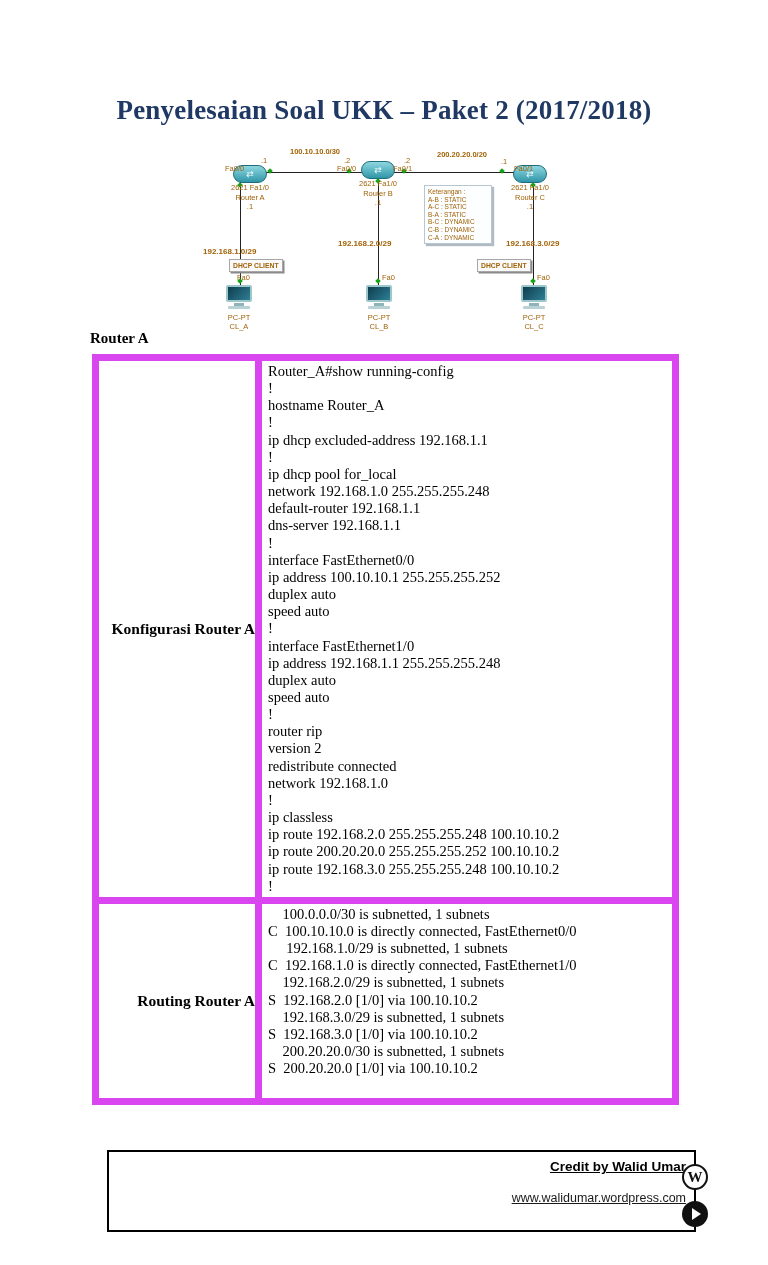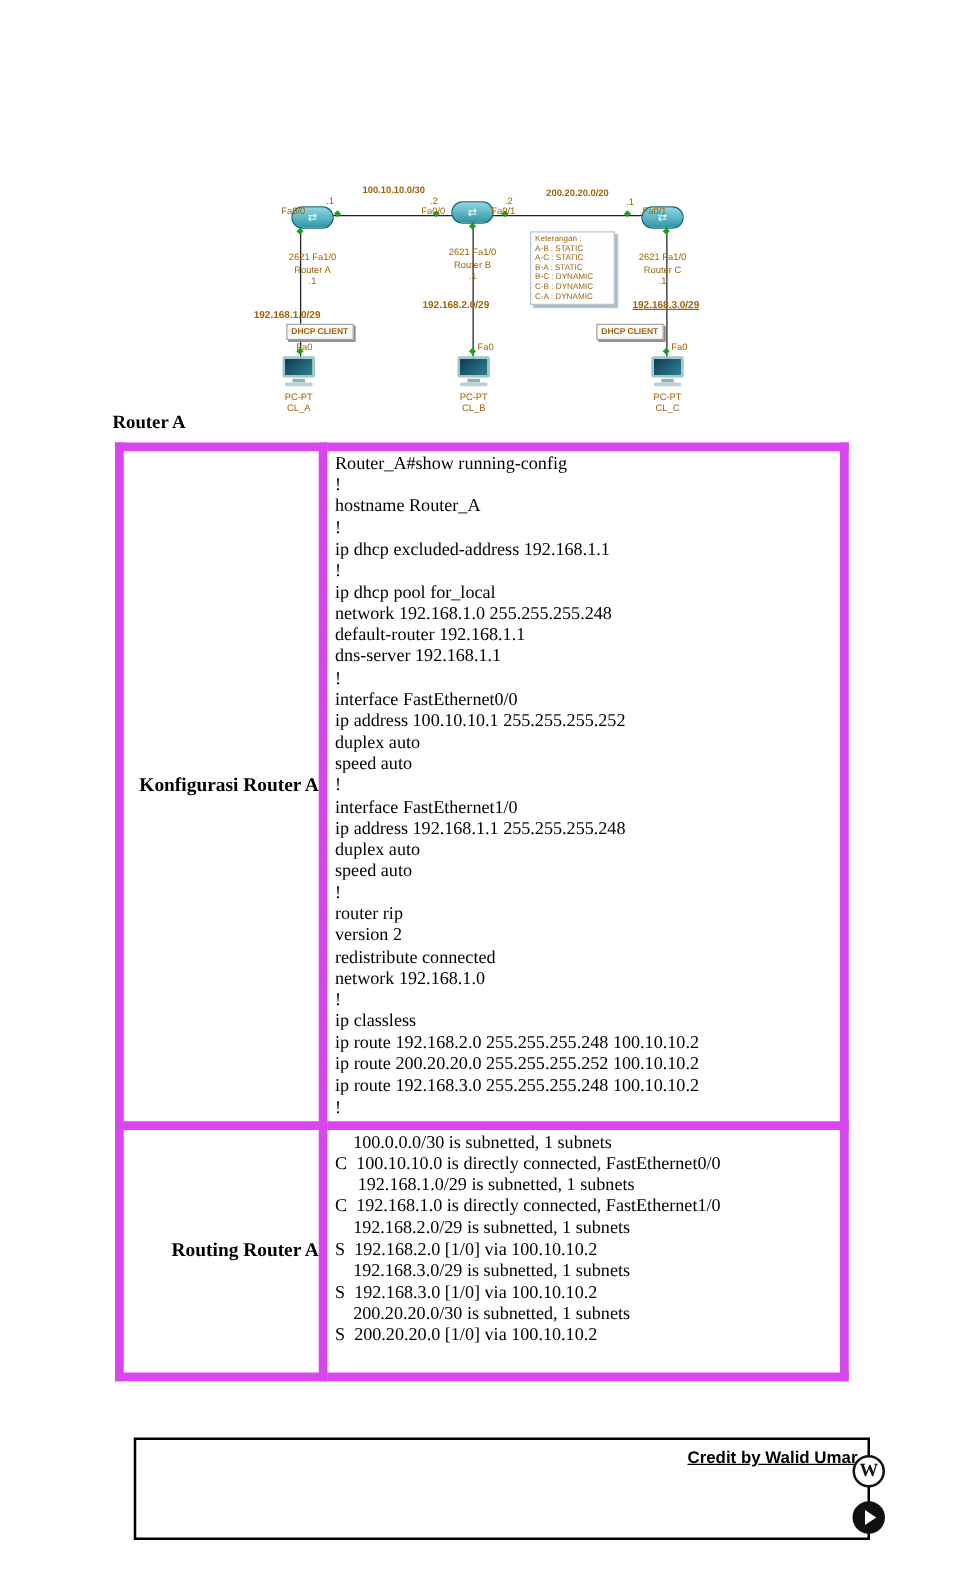--- a/index.html
+++ b/index.html
@@ -34,30 +34,30 @@
   .p-a-top  { left:30px;  top:19px; z-index:4; }
   .ip-a-wan { left:66px;  top:11px; }
   .ip-b-l   { left:149px; top:11px; }
   .p-b-left { left:142px; top:19px; z-index:4; }
   .p-b-right{ left:198px; top:19px; z-index:4; }
   .ip-b-r   { left:209px; top:11px; }
   .ip-c-wan { left:306px; top:12px; }
   .p-c-top  { left:319px; top:19px; z-index:4; }
 
   .devlabel { position:absolute; width:64px; text-align:center; font-size:7.5px;
-              line-height:9.5px; z-index:3;margin-top:18px; }
+              line-height:9.5px; z-index:3; }
   .d-a { left:23px; top:38px; } .d-b { left:151px; top:34px; } .d-c { left:303px; top:38px; }
 
   .legend { position:absolute; left:229px; top:40px; width:68px; padding:2px 3px;
             background:#fdfeff; border:1px solid #b8c6cf; box-shadow:2px 2px 1px rgba(110,130,145,.55);
             font-size:6.5px; line-height:7.6px; z-index:3; }
   .legend .lg-items { white-space:pre-line; }
 
   .lan { position:absolute; font-size:8px; font-weight:600; }
-  .lan-a { left:8px;   top:102px; } .lan-b { left:143px; top:94px; } .lan-c { left:311px; top:94px;text-decoration:underline; }
+  .lan-a { left:8px;   top:102px; } .lan-b { left:143px; top:94px; } .lan-c { left:311px; top:94px; }
 
   .dhcp { position:absolute; font-size:6.8px; font-weight:bold; padding:2px 3px;
           background:#fafafa; border:1px solid #a6a6a6; box-shadow:1.5px 1.5px 0 #8a8a8a; z-index:3; }
   .dhcp-l { left:34px; top:114px; } .dhcp-r { left:282px; top:114px; }
 
   .fa0 { position:absolute; font-size:7.5px; }
   .fa0-a { left:42px; top:128px; } .fa0-b { left:187px; top:128px; } .fa0-c { left:342px; top:128px; }
 
   .pc { position:absolute; width:28px; height:25px; z-index:2; }
   .pc .screen { width:26px; height:17px; margin:0 auto; border:2px solid #9ec7cc; border-radius:2px;
@@ -99,20 +99,21 @@
   .yt-badge { left:682px; top:1201px; background:#111; }
   .yt-badge::after { content:""; position:absolute; left:10px; top:7px;
                      border-left:9px solid #fff; border-top:6px solid transparent;
                      border-bottom:6px solid transparent; }
 </style>
 </head>
 <body>
 
 <div class="page">
 
+  <h1 class="title">Penyelesaian Soal UKK – Paket 2 (2017/2018)</h1>
 
   <div class="topo">
 
     <div class="hline"></div>
     <div class="vline v-a"></div>
     <div class="vline v-b"></div>
     <div class="vline v-c"></div>
 
     <div class="dot" style="left:73px;top:24px"></div>
     <div class="dot" style="left:152px;top:24px"></div>
@@ -261,17 +262,18 @@
 S  192.168.3.0 [1/0] via 100.10.10.2
     200.20.20.0/30 is subnetted, 1 subnets
 S  200.20.20.0 [1/0] via 100.10.10.2</div>
       </td>
     </tr>
   </tbody>
     </table>
 
   <div class="footer">
     <span class="credit">Credit by Walid Umar</span>
+    <span class="flink wp">www.walidumar.wordpress.com</span>
   </div>
   <div class="badge wp-badge"></div>
   <div class="badge yt-badge"></div>
 
 </div>
 
 </body></html>

